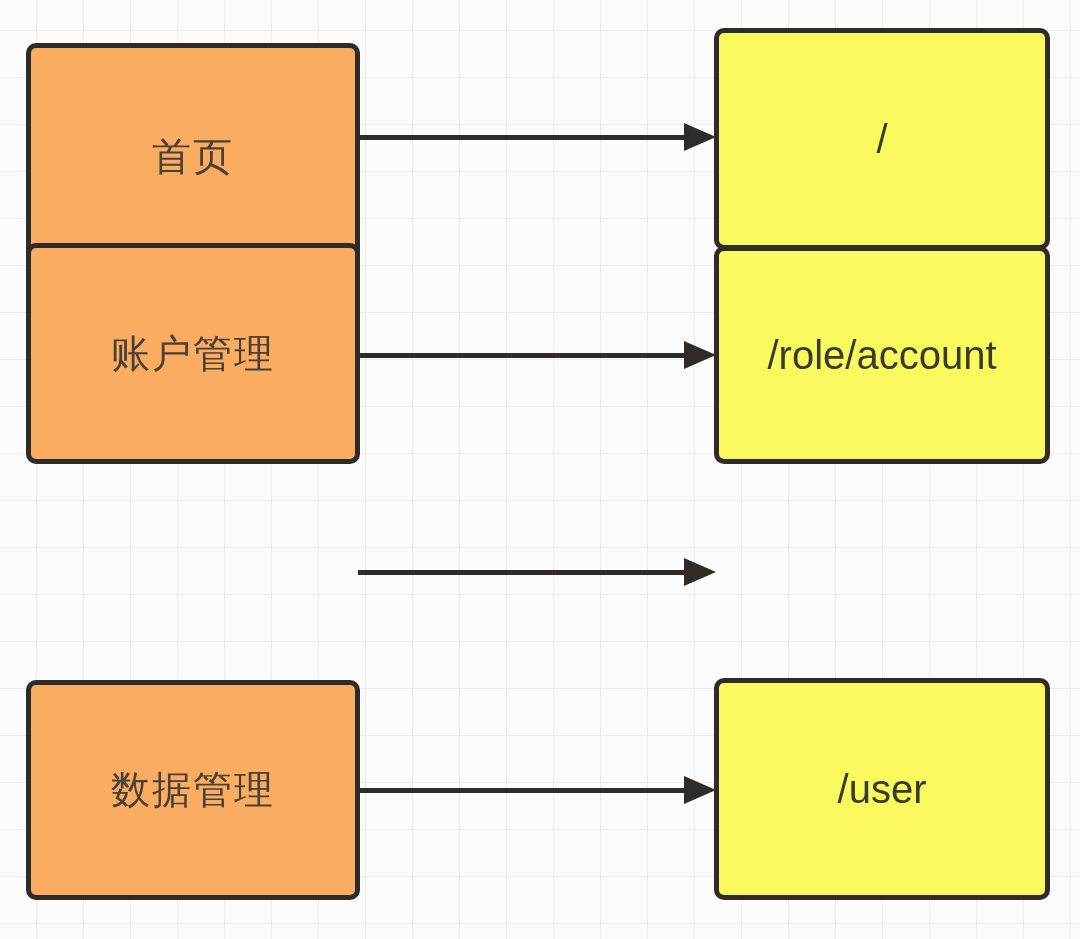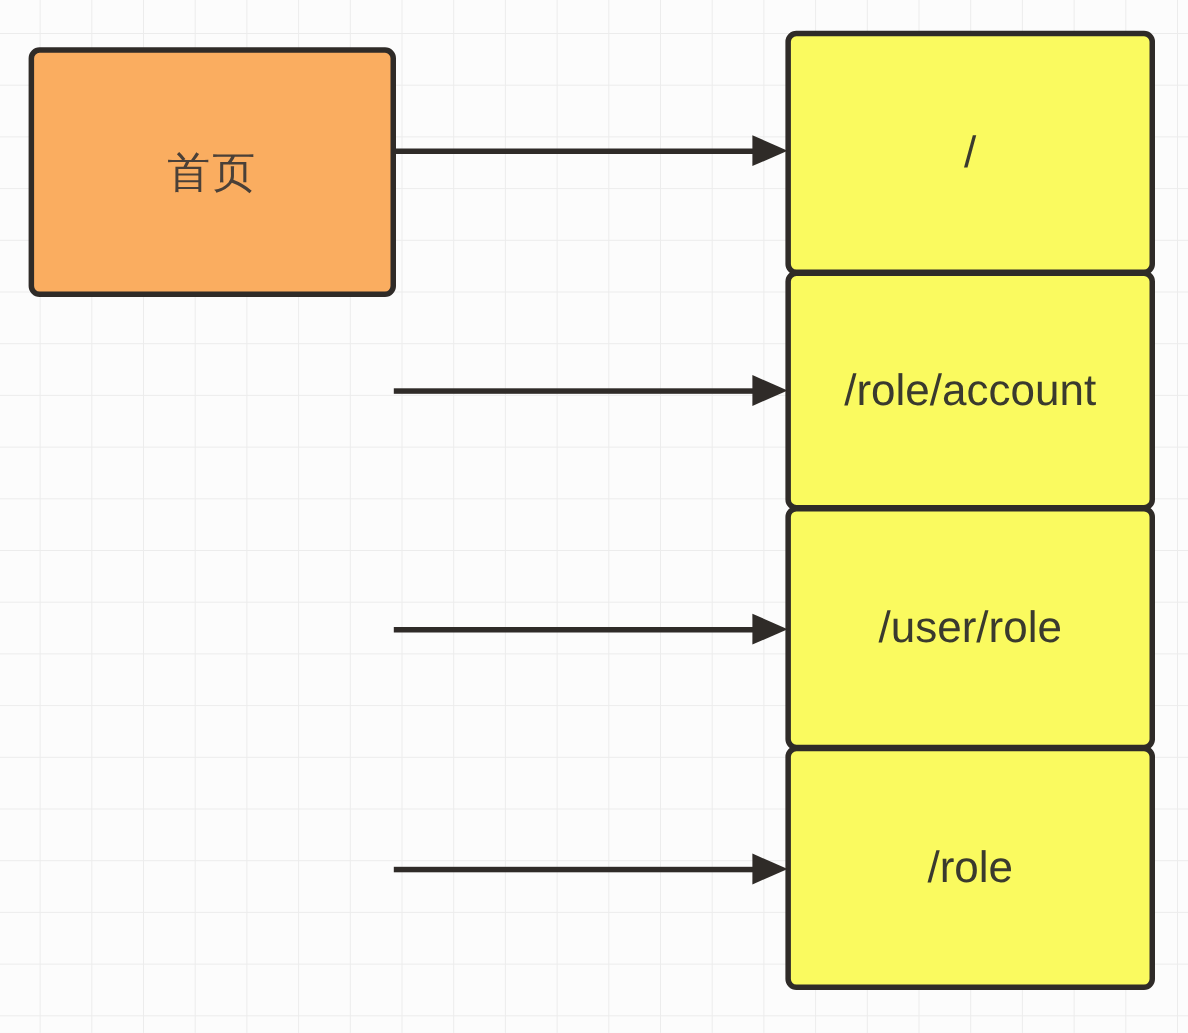--- a/index.html
+++ b/index.html
@@ -78,32 +78,35 @@
   .arrow-4{top:776px;}
 </style>
 </head>
 <body>
 
 <div class="canvas">
 
   <div class="box menu-box menu-1">
     <span>首页</span>
   </div>
+  <div class="box menu-box menu-2">
+    <span>账户管理</span>
+  </div>
+  <div class="box menu-box menu-4">
+    <span>数据管理</span>
+  </div>
 
   <div class="box route-box route-1">
     <span>/</span>
   </div>
   <div class="box route-box route-2">
     <span>/role/account</span>
   </div>
-  <div class="box route-box route-3">
-    <span>/user/role</span>
-  </div>
   <div class="box route-box route-4">
-    <span>/role</span>
+    <span>/user</span>
   </div>
 
   <div class="arrow arrow-1">
     <div class="arrow-line"></div>
     <div class="arrow-head"></div>
   </div>
   <div class="arrow arrow-2">
     <div class="arrow-line"></div>
     <div class="arrow-head"></div>
   </div>

